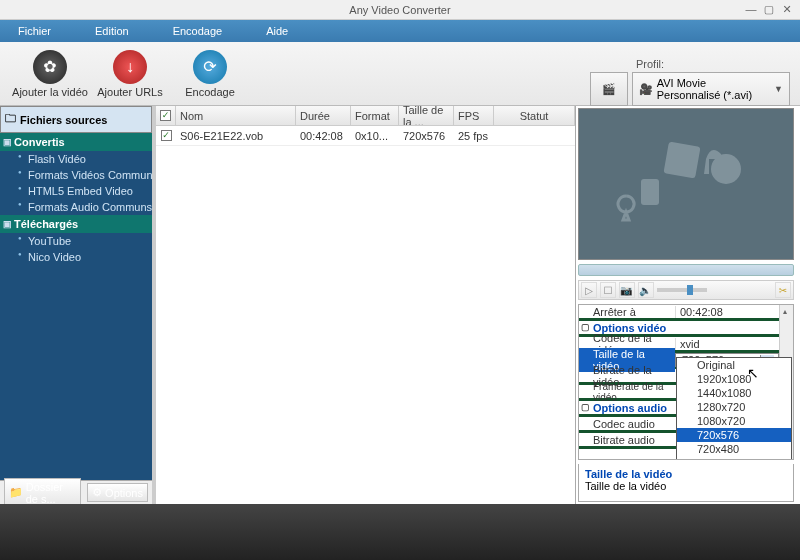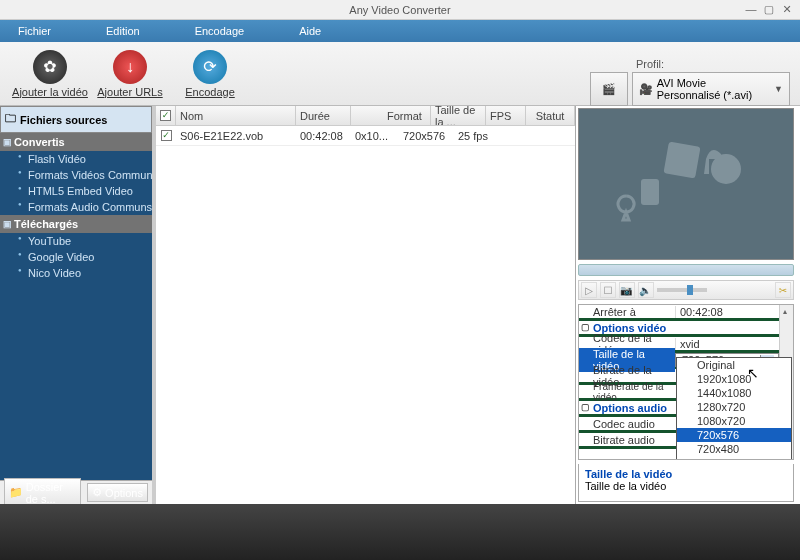--- a/index.html
+++ b/index.html
@@ -1,53 +1,53 @@
 <!DOCTYPE html>
 <html><head>
 <meta charset="utf-8">
 <style>
 * { margin: 0; padding: 0; box-sizing: border-box; font-family: Tahoma, Arial, sans-serif; font-size: 11px; }
 body { background: #fff; width: 800px; height: 560px; overflow: hidden; display: flex; flex-direction: column; }
 .titlebar { height: 20px; background: #f0f0f0; display: flex; align-items: center; justify-content: center; position: relative; border-bottom: 1px solid #ccc; }
 .titlebar-text { color: #555; font-size: 11px; }
 .win-controls { position: absolute; right: 6px; top: 2px; display: flex; gap: 4px; }
 .win-btn { width: 14px; height: 14px; display: flex; align-items: center; justify-content: center; color: #666; cursor: default; }
-.menubar { height: 22px; background: linear-gradient(#4a8fc3, #3a7bb0); display: flex; align-items: center; padding: 0 10px; gap: 39px; color: #fff; }
+.menubar { height: 22px; background: linear-gradient(#4a8fc3, #3a7bb0); display: flex; align-items: center; padding: 0 10px; gap: 28px; color: #fff; }
 .menubar-item { font-size: 11px; padding: 2px 8px; cursor: default; }
 .toolbar { height: 64px; background: linear-gradient(#f5f5f5,#e8e8e8); border-bottom: 1px solid #bbb; display: flex; align-items: center; padding: 4px 10px; position: relative; }
 .tool-btn { display: flex; flex-direction: column; align-items: center; gap: 2px; width: 80px; cursor: default; }
 .tool-icon { width: 34px; height: 34px; border-radius: 50%; display: flex; align-items: center; justify-content: center; font-size: 16px; color: #fff; }
 .tool-icon.reel { background: radial-gradient(#666,#222); }
 .tool-icon.dl { background: radial-gradient(#e55,#a22); }
 .tool-icon.enc { background: radial-gradient(#5ad,#17a); }
-.tool-label { font-size: 11px; color: #333; text-decoration: underline; }
+.tool-label { font-size: 11px; color: #333; }
 .profile-area { position: absolute; right: 10px; top: 16px; display: flex; flex-direction: column; }
 .profile-label { font-size: 11px; color: #555; margin-bottom: 2px; padding-left: 46px; }
 .profile-row { display: flex; align-items: center; gap: 4px; }
 .profile-ic { width: 38px; height: 34px; border: 1px solid #aaa; background: linear-gradient(#f8f8f8,#e0e0e0); display: flex; align-items: center; justify-content: center; font-size: 14px; }
 .profile-drop { width: 158px; height: 34px; border: 1px solid #aaa; background: linear-gradient(#f8f8f8,#e8e8e8); display: flex; align-items: center; padding: 0 6px; gap: 4px; }
 .profile-arrow { color: #555; font-size: 9px; margin-left: auto; }
 .main-area { flex: 1; display: flex; background: #fff; overflow: hidden; }
 .sidebar { width: 152px; background: #1e4f7a; color: #fff; display: flex; flex-direction: column; }
 .sidebar-title { background: #d5e4f2; color: #000; padding: 3px 4px; font-weight: bold; border: 1px solid #888; display: flex; align-items: center; gap: 4px; }
 .tree { flex: 1; overflow: hidden; }
-.tree-header { background: #737373; padding: 3px 8px 3px 14px; font-weight: bold; display: flex; align-items: center; gap: 4px; position: relative; }
+.tree-header { background: #0f766e; padding: 3px 8px 3px 14px; font-weight: bold; display: flex; align-items: center; gap: 4px; position: relative; }
 .tree-header::before { content: "▣"; position: absolute; left: 3px; color: #cde; font-size: 9px; }
 .tree-item { padding: 2px 4px 2px 28px; font-size: 11px; color: #d0e4f5; cursor: default; position: relative; overflow: hidden; white-space: nowrap; }
 .tree-item::before { content: "●"; position: absolute; left: 18px; font-size: 6px; color: #8fc3e8; }
 .sidebar-bottom { height: 24px; background: #eee; border-top: 1px solid #aaa; display: flex; align-items: center; padding: 0 4px; gap: 6px; }
 .sb-btn { display: flex; align-items: center; gap: 3px; padding: 2px 4px; border: 1px solid #bbb; background: linear-gradient(#fff,#e5e5e5); cursor: default; }
 .splitter { width: 4px; background: #ccc; }
 .center { position: relative; background: #fff; border-right: 1px solid #aaa; width: 420px; }
 .grid-header { display: flex; height: 20px; border-bottom: 1px solid #ccc; background: linear-gradient(#f8f8f8,#e5e5e5); }
 .gh { border-right: 1px solid #ccc; padding: 3px 4px; color: #444; display: flex; align-items: center; overflow: hidden; }
 .gh.chk { width: 20px; justify-content: center; }
 .gh.nom { width: 120px; }
 .gh.dur { width: 55px; }
-.gh.fmt { width: 48px; margin-left: 32px; }
+.gh.fmt { width: 48px; }
 .gh.taille { width: 55px; }
 .gh.fps { width: 40px; }
 .gh.stat { flex: 1; text-align: left; justify-content: center; }
 .grid-row { display: flex; height: 20px; border-bottom: 1px solid #eee; }
 .gc { padding: 3px 4px; color: #333; display: flex; align-items: center; overflow: hidden; }
 .gc.chk { width: 20px; justify-content: center; }
 .gc.nom { width: 120px; }
 .gc.dur { width: 55px; }
 .gc.fmt { width: 48px; }
 .gc.taille { width: 55px; }
@@ -137,21 +137,20 @@
       <span>Fichiers sources</span>
     </div>
     <div class="tree" id="tree">
         <div class="tree-header">Convertis</div>
         <div class="tree-item">Flash Vidéo</div>
         <div class="tree-item">Formats Vidéos Communs</div>
         <div class="tree-item">HTML5 Embed Video</div>
         <div class="tree-item">Formats Audio Communs</div>
         <div class="tree-header">Téléchargés</div>
         <div class="tree-item">YouTube</div>
-        <div class="tree-item">Google Video</div>
         <div class="tree-item">Nico Video</div>
       </div>
     <div class="sidebar-bottom">
       <div class="sb-btn">
         <span>📁</span>
         <span>Dossier de s...</span>
       </div>
       <div class="sb-btn">
         <span>⚙</span>
         <span>Options</span>

